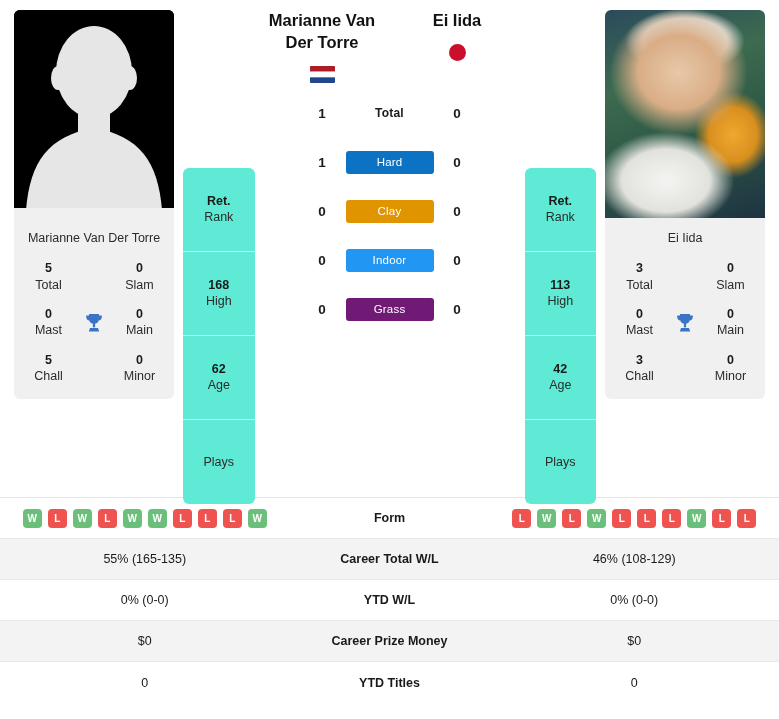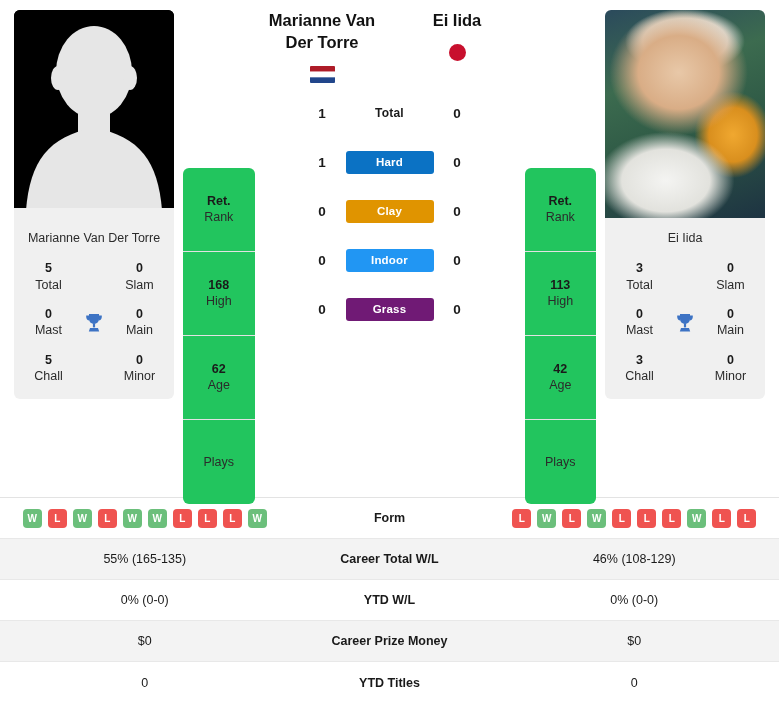--- a/index.html
+++ b/index.html
@@ -88,21 +88,21 @@
     line-height: 1.3;
   }
   .tg-spacer { width: 34px; }
   .trophy-icon { width: 34px; display: flex; justify-content: center; }
   .trophy-icon svg { display: block; }
 
   
   .info-col {
     width: 122px;
     margin-top: 168px;
-    background: #22c55e;
+    background: #5eead4;
     border-radius: 6px;
     overflow: hidden;
   }
   .info-col.left { margin-left: 9px; }
   .info-col.right { margin-right: 9px; }
   .info-sec {
     height: 84px;
     display: flex;
     flex-direction: column;
     align-items: center;
@@ -178,21 +178,21 @@
     text-align: center;
   }
   .s-chip {
     width: 88px;
     height: 23px;
     border-radius: 3px;
     display: flex;
     align-items: center;
     justify-content: center;
     font-size: 11.5px;
-    font-weight: bold;
+    font-weight: normal;
     color: #ffffff;
     letter-spacing: 0.2px;
   }
   .s-chip.plain {
     background: transparent;
     color: #1a1a1a;
     font-size: 12px;
     font-weight: bold;
   }
 

